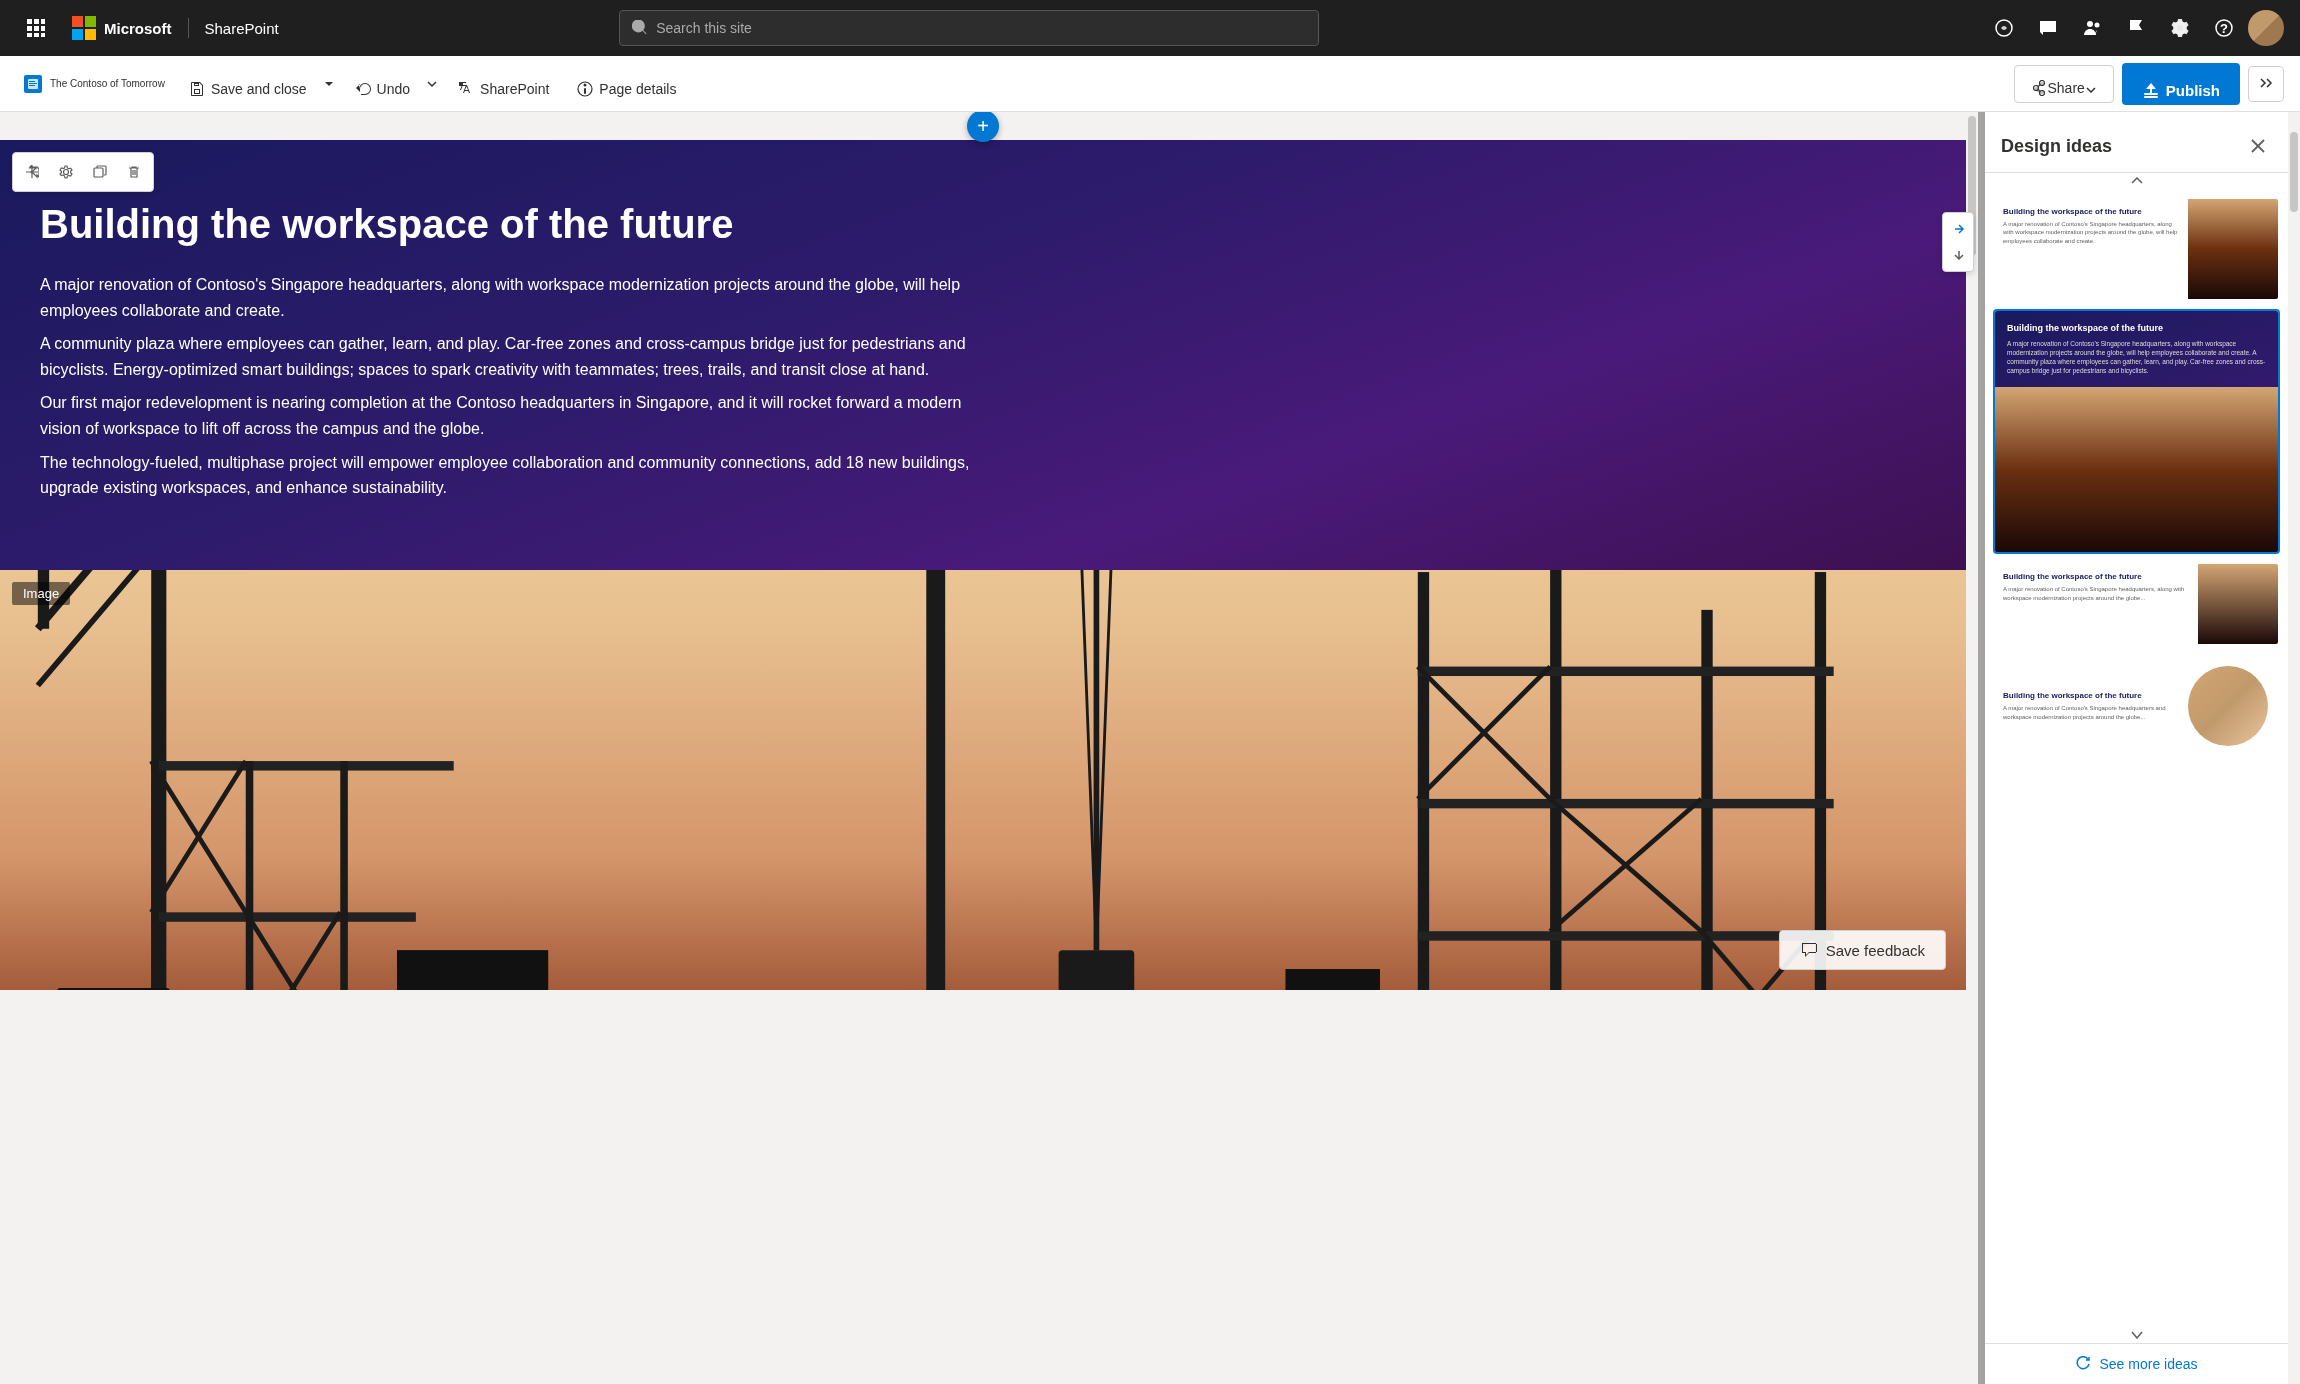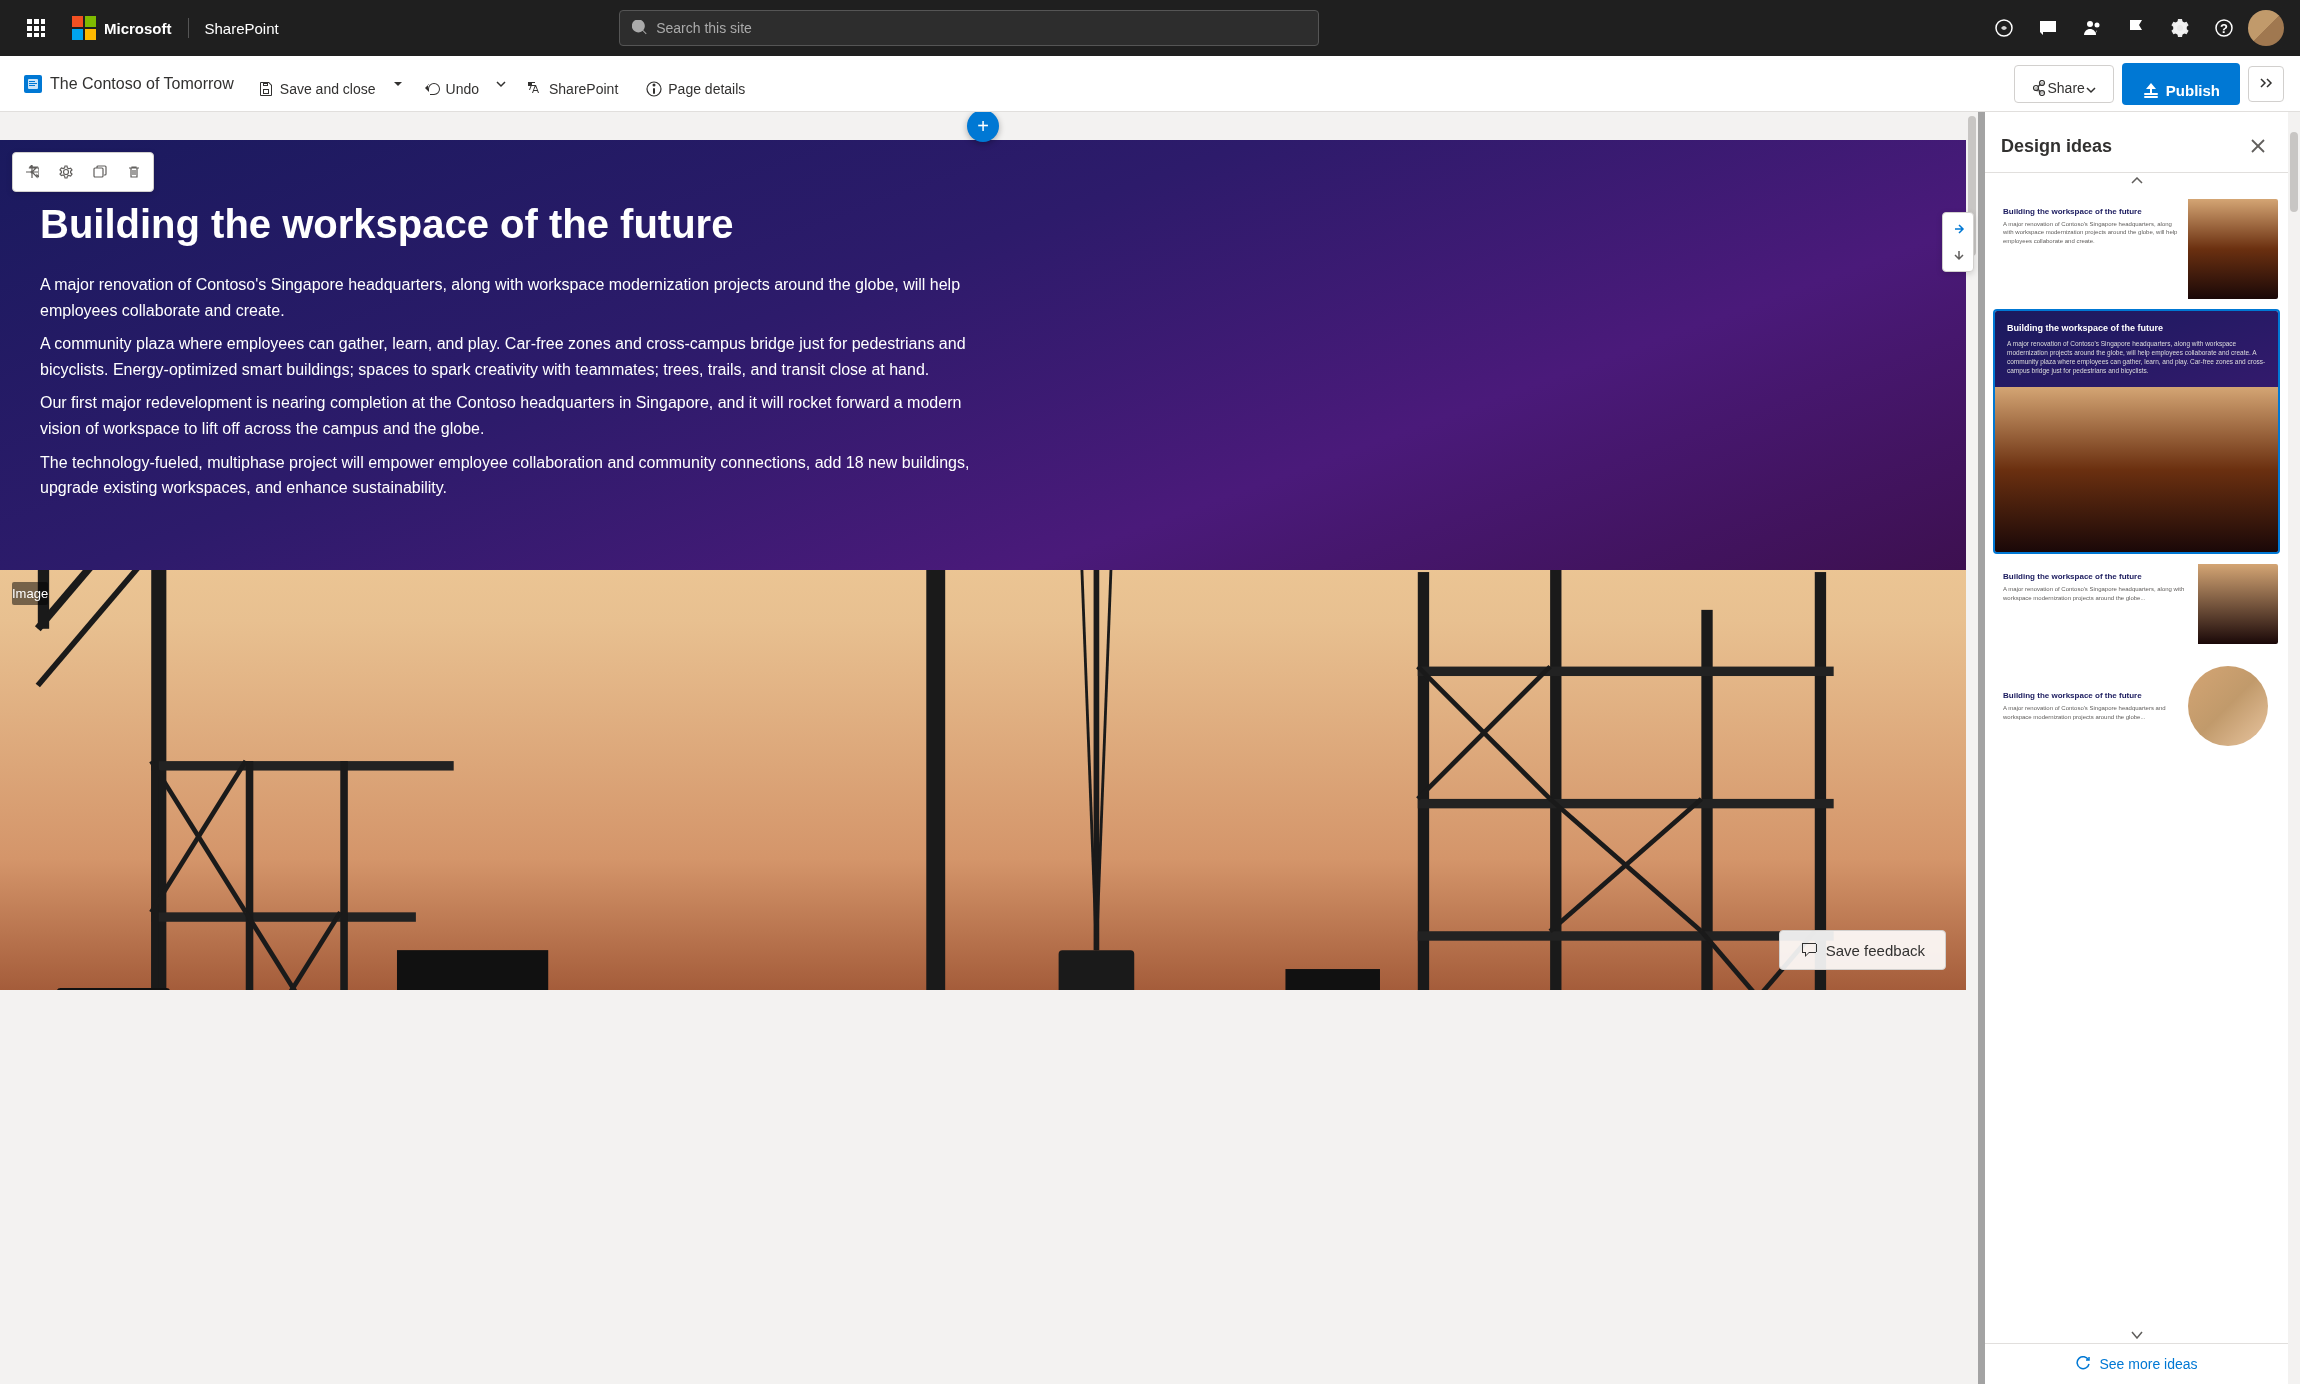--- a/index.html
+++ b/index.html
@@ -125,21 +125,21 @@
       display: flex;
       align-items: center;
       gap: 4px;
       flex: 1;
     }
     .page-indicator {
       display: flex;
       align-items: center;
       gap: 8px;
       padding: 4px 8px;
-      font-size: 16px;
+      font-size: 10px;
       color: #323130;
     }
     .page-indicator-icon {
       width: 18px;
       height: 18px;
       background: #0078d4;
       border-radius: 2px;
       display: flex;
       align-items: center;
       justify-content: center;
@@ -312,21 +312,21 @@
     
     .image-section {
       position: relative;
     }
     .image-label {
       position: absolute;
       top: 12px;
       left: 12px;
       background: rgba(0,0,0,0.5);
       color: #fff;
-      padding: 4px 0;
+      padding: 4px 11px;
       font-size: 13px;
       border-radius: 2px;
       z-index: 2;
     }
     .construction-image {
       width: 100%;
       height: 420px;
       background: linear-gradient(to bottom, #e8c5a0 0%, #d4a574 30%, #c4956a 50%, #2c2c2c 80%, #1a1a1a 100%);
       position: relative;
       overflow: hidden;

